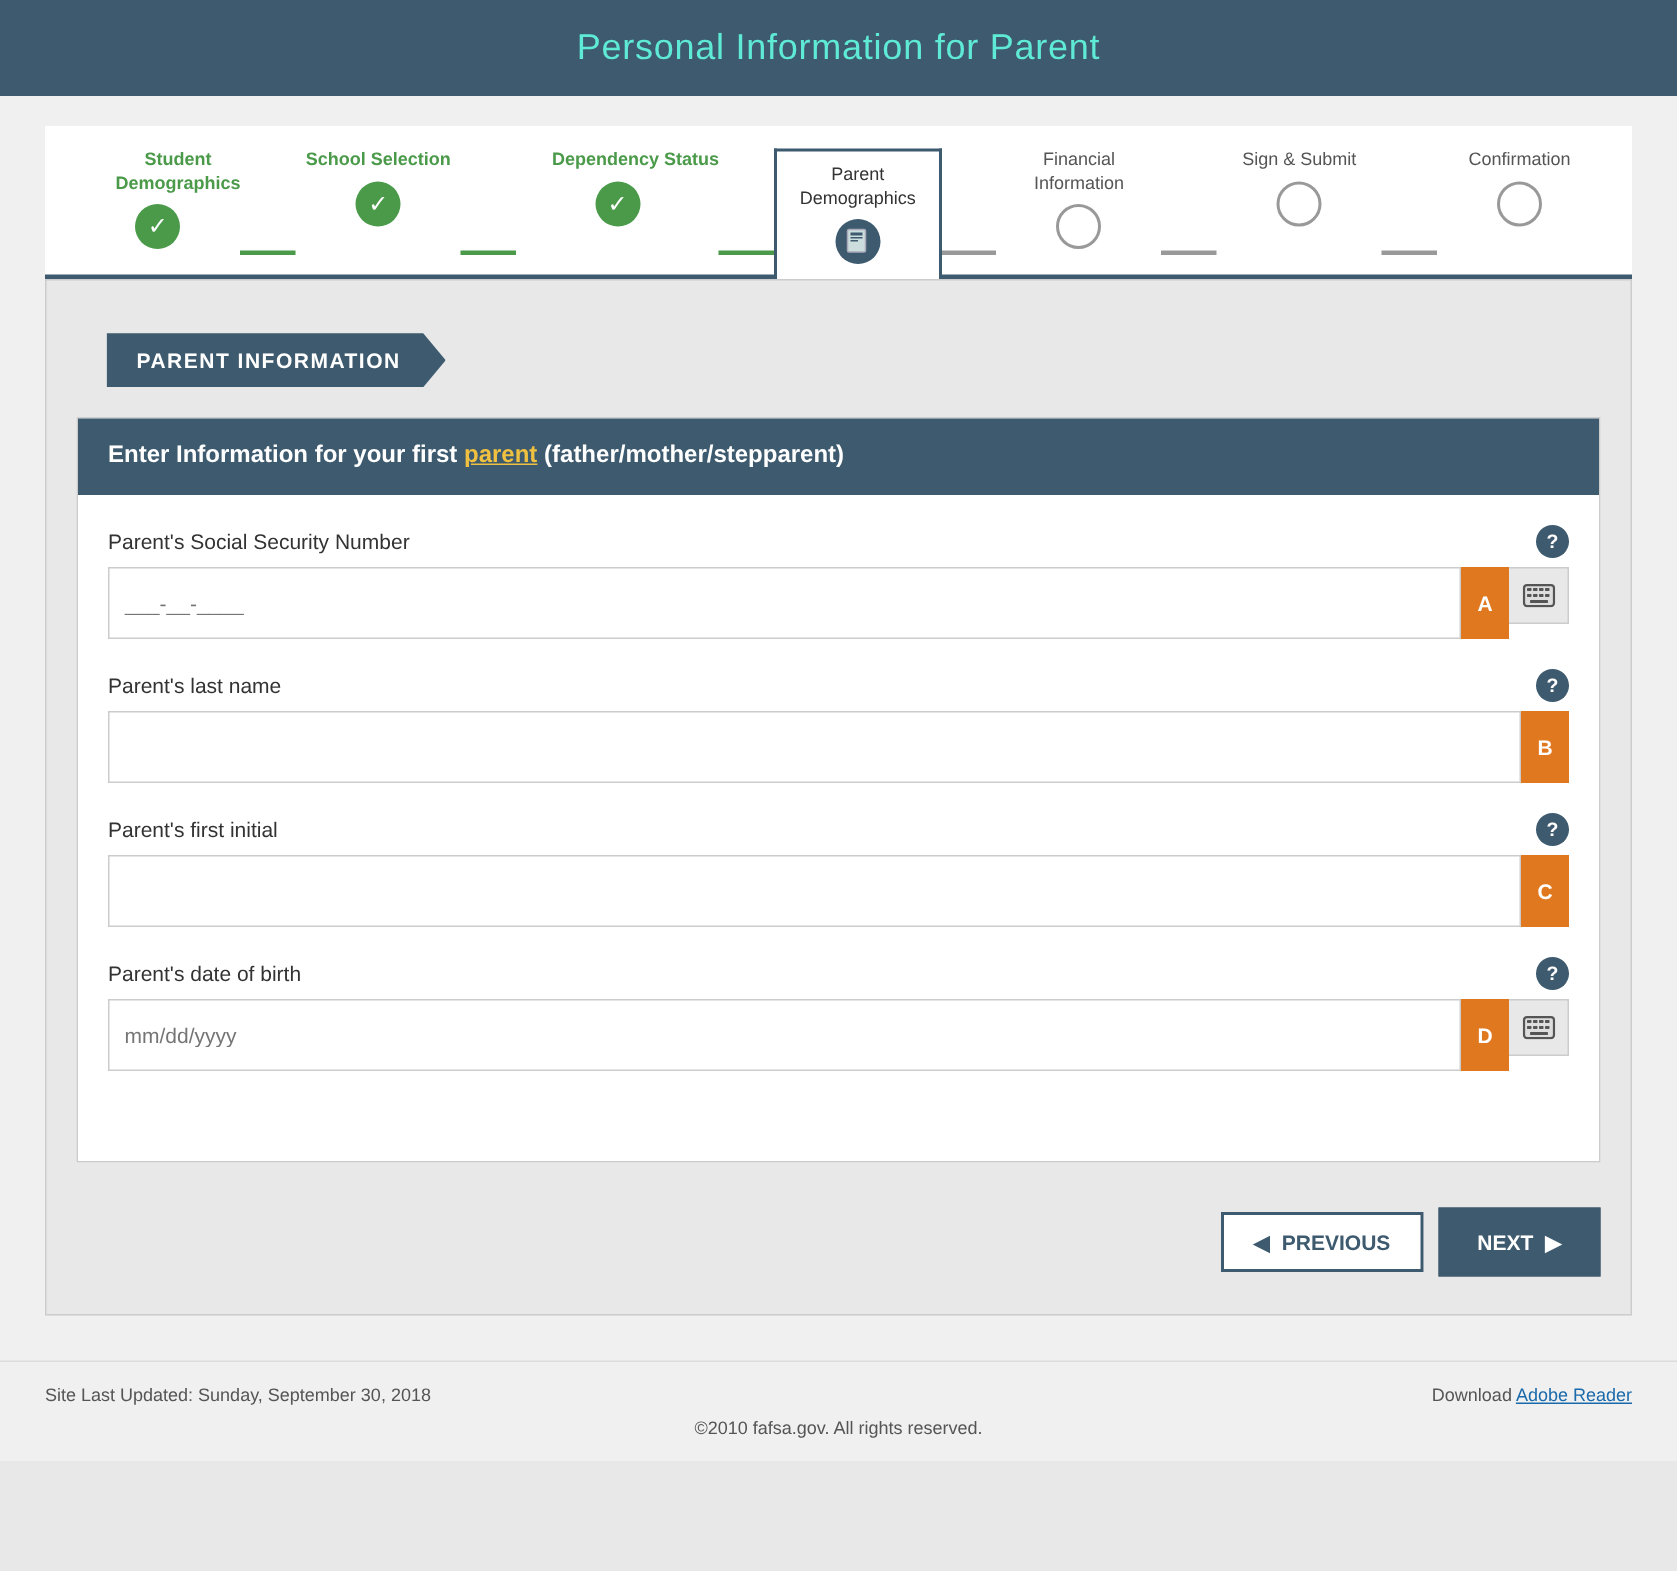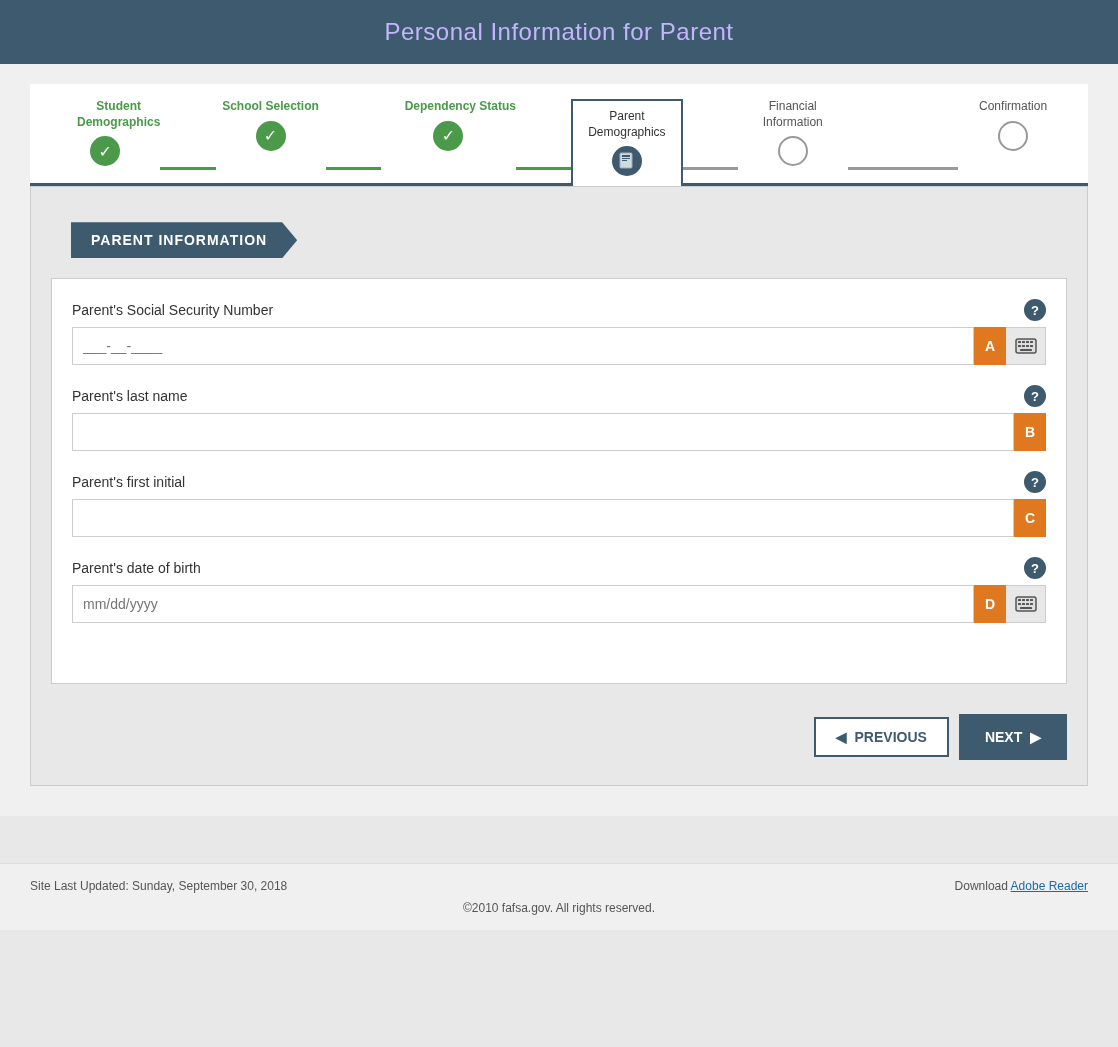--- a/index.html
+++ b/index.html
@@ -6,21 +6,21 @@
     body {
       font-family: Arial, sans-serif;
       background: #e8e8e8;
       width: 1118px;
       min-height: 1047px;
     }
 
     
     .page-header {
       background: #3d5a6e;
-      color: #c4b5fd;
+      color: #5eead4;
       text-align: center;
       padding: 18px 20px;
       font-size: 24px;
       font-weight: normal;
       letter-spacing: 0.5px;
     }
 
     
     .main-container {
       background: #f0f0f0;
@@ -197,21 +197,21 @@
     }
 
     .input-row {
       display: flex;
       align-items: stretch;
       gap: 0;
     }
 
     .field-input {
       flex: 1;
-      height: 38px;
+      height: 48px;
       border: 1px solid #ccc;
       padding: 0 10px;
       font-size: 14px;
       color: #999;
       outline: none;
     }
 
     .input-badge {
       width: 32px;
       background: #e07820;
@@ -271,21 +271,20 @@
       display: flex;
       align-items: center;
       gap: 8px;
     }
 
     
     .footer {
       background: #f0f0f0;
       padding: 15px 30px;
       border-top: 1px solid #ddd;
-      margin-top: 47px;
     }
 
     .footer-top {
       display: flex;
       justify-content: space-between;
       align-items: center;
       margin-bottom: 8px;
     }
 
     .footer-bottom {
@@ -350,38 +349,45 @@
 
       <div class="connector inactive"></div>
 
       <div class="step-item">
         <div class="step-label inactive-label">Financial<br>Information</div>
         <div class="step-circle empty-circle"></div>
       </div>
 
       <div class="connector inactive"></div>
 
+      <div class="step-item">
+        <div class="step-label inactive-label">Sign &amp; Submit</div>
+        <div class="step-circle empty-circle"></div>
+      </div>
 
       <div class="connector inactive"></div>
 
       <div class="step-item">
         <div class="step-label inactive-label">Confirmation</div>
         <div class="step-circle empty-circle"></div>
       </div>
 
     </div>
   </div>
 
   <div class="content-area">
 
     <div style="padding: 15px 20px 0 20px; text-decoration: underline;">
       <div class="section-header">PARENT INFORMATION</div>
     </div>
 
     <div class="form-card">
+      <div class="form-card-header">
+        <span>Enter Information for your first </span><span class="highlight">parent</span><span> (father/mother/stepparent)</span>
+      </div>
 
       <div class="form-body">
 
         <div class="field-group">
           <div class="field-label">
             <span class="field-label-text">Parent's Social Security Number</span>
             <div class="help-icon">?</div>
           </div>
           <div class="input-row">
             <input type="text" class="field-input" style="color: rgb(153, 153, 153);" placeholder="___-__-____">

